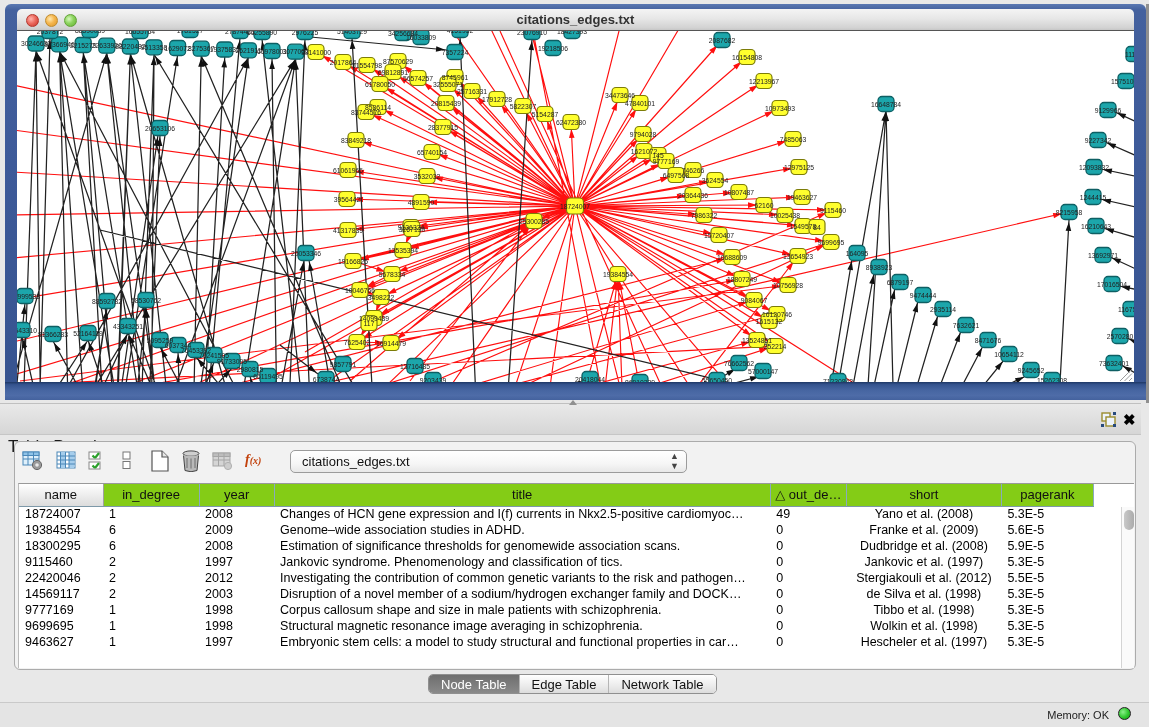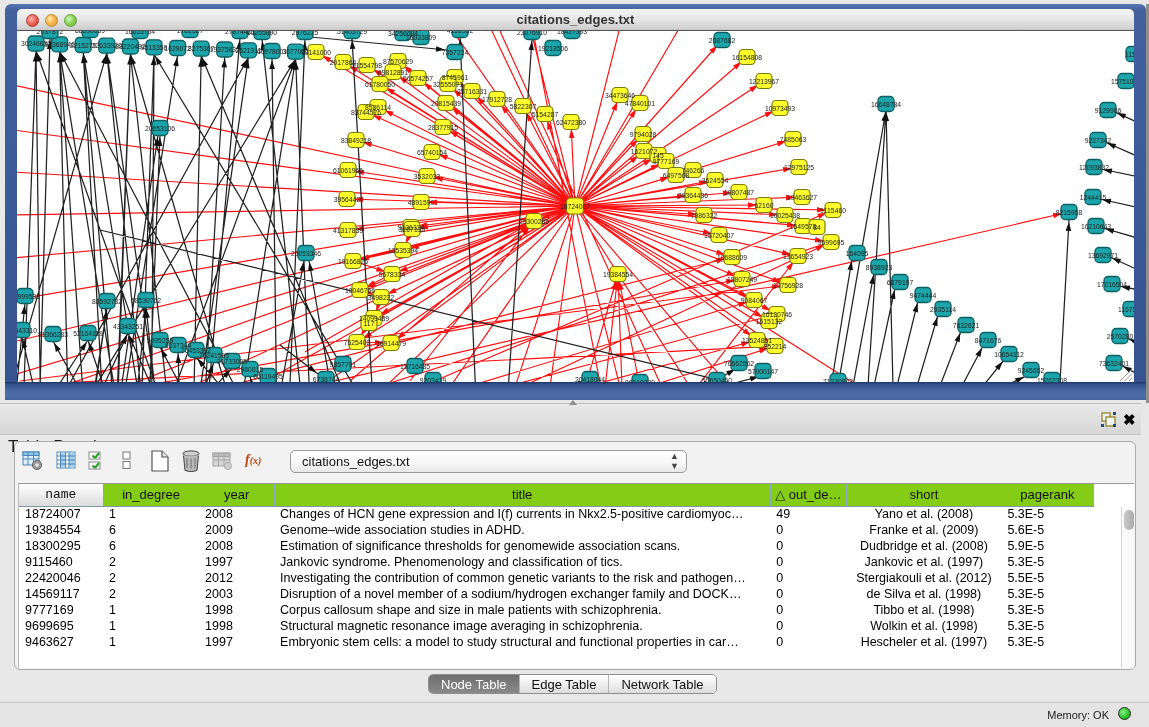--- a/index.html
+++ b/index.html
@@ -28,21 +28,21 @@
   background:#f2f2f2; border:1px solid #ababab; border-radius:6px; }
 #toolbar { position:absolute; left:0; top:0; width:100%; height:40px; }
 #combo { position:absolute; left:275px; top:8px; width:397px; height:23px;
   background:linear-gradient(180deg,#ffffff 0,#f6f6f6 60%,#e8e8e8 100%);
   border:1px solid #9b9b9b; border-radius:5px; font-size:13px; color:#111; line-height:21px; padding-left:11px; }
 #combo .arr { position:absolute; right:7px; top:0px; font-size:9px; color:#444; line-height:10px; }
 #tablewrap { position:absolute; left:3px; top:41px; width:1116px; height:185px; background:#fff;
   border-top:1px solid #999; border-left:1px solid #bbb; overflow:hidden; }
 table { border-collapse:collapse; table-layout:fixed; width:1075px; font-size:12.5px; }
 th { height:22px; background:#84cc16; border-right:1px solid #89a9bd; border-bottom:1px solid #7d98a8; font-size:13px; font-weight:normal; color:#111; padding:0; }
-th.c1 { background:linear-gradient(180deg,#ffffff,#dcdcdc); border-right:1px solid #a0a0a0;font-family:Liberation Mono, monospace; }
+th.c1 { background:linear-gradient(180deg,#ffffff,#dcdcdc); border-right:1px solid #a0a0a0; }
 td { height:16px; padding:0 0 0 6px; color:#000; white-space:nowrap; overflow:hidden; }
 .c1 { width:84px; } .c2 { width:96px; } .c3 { width:75px; } .c4 { width:496px; }
 .c5 { width:76px; } .c6 { width:155px; } .c7 { width:92px; }
 td.c6 { text-align:center; padding:0; }
 #vscroll { position:absolute; left:1102px; top:23px; width:15px; height:161px; background:#fafafa; border-left:1px solid #d4d4d4; }
 #vthumb { position:absolute; left:2px; top:3px; width:10px; height:20px; background:linear-gradient(90deg,#c9c9c9,#ababab); border-radius:5px; }
 #tabs { position:absolute; left:428px; top:271px; height:20px; display:flex;
   border:1px solid #8f8f8f; border-radius:5px; overflow:hidden; background:#fff; font-size:13px; }
 #tabs div { padding:0 12px; line-height:19px; color:#111;
   background:linear-gradient(180deg,#ffffff,#e8e8e8 70%,#dcdcdc); border-left:1px solid #b5b5b5; }

